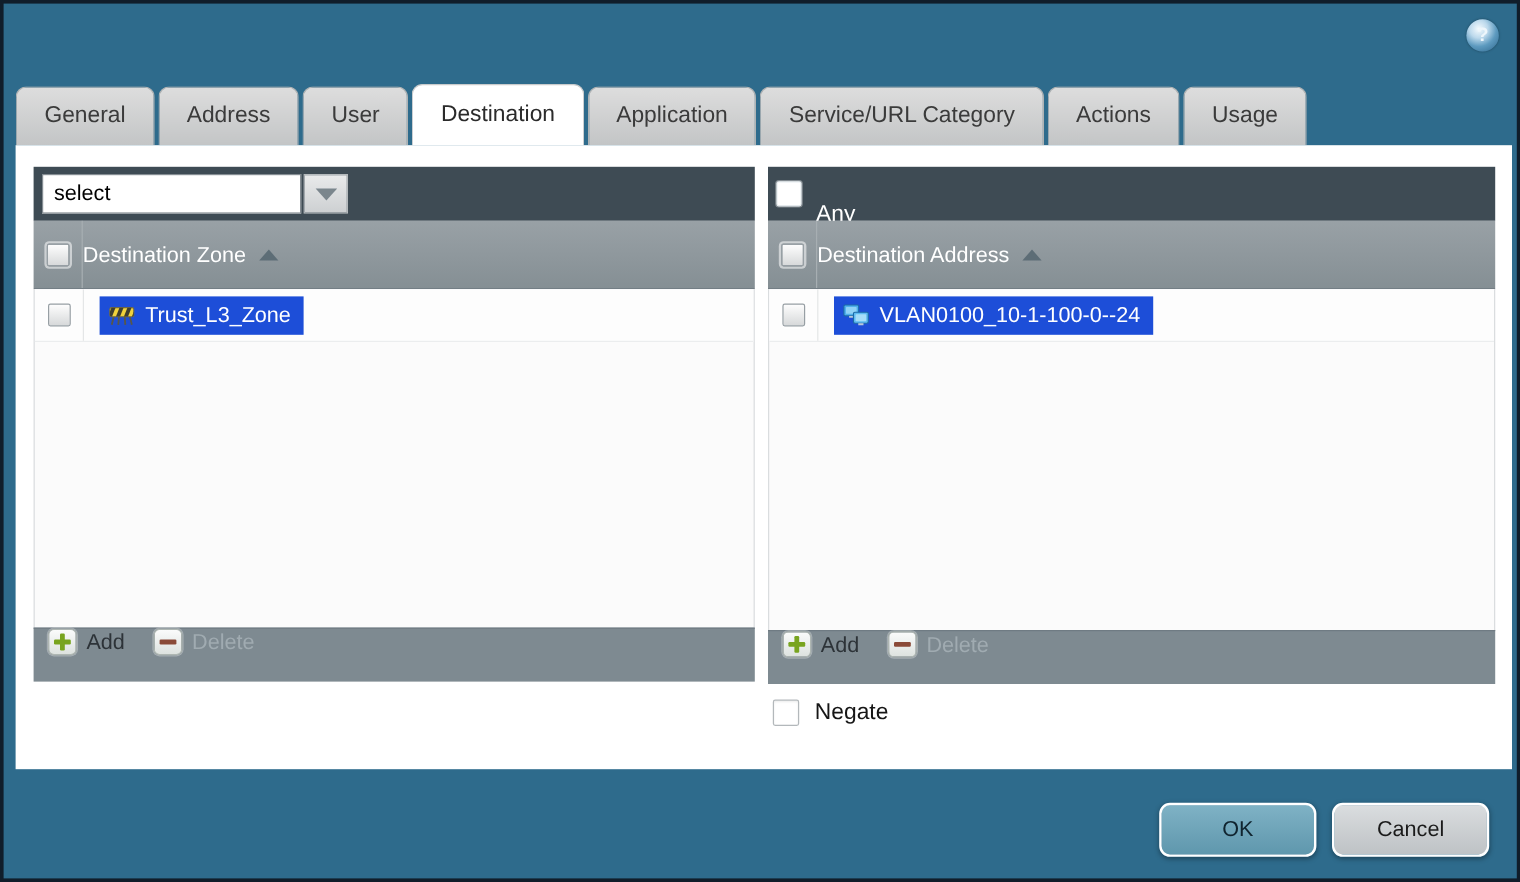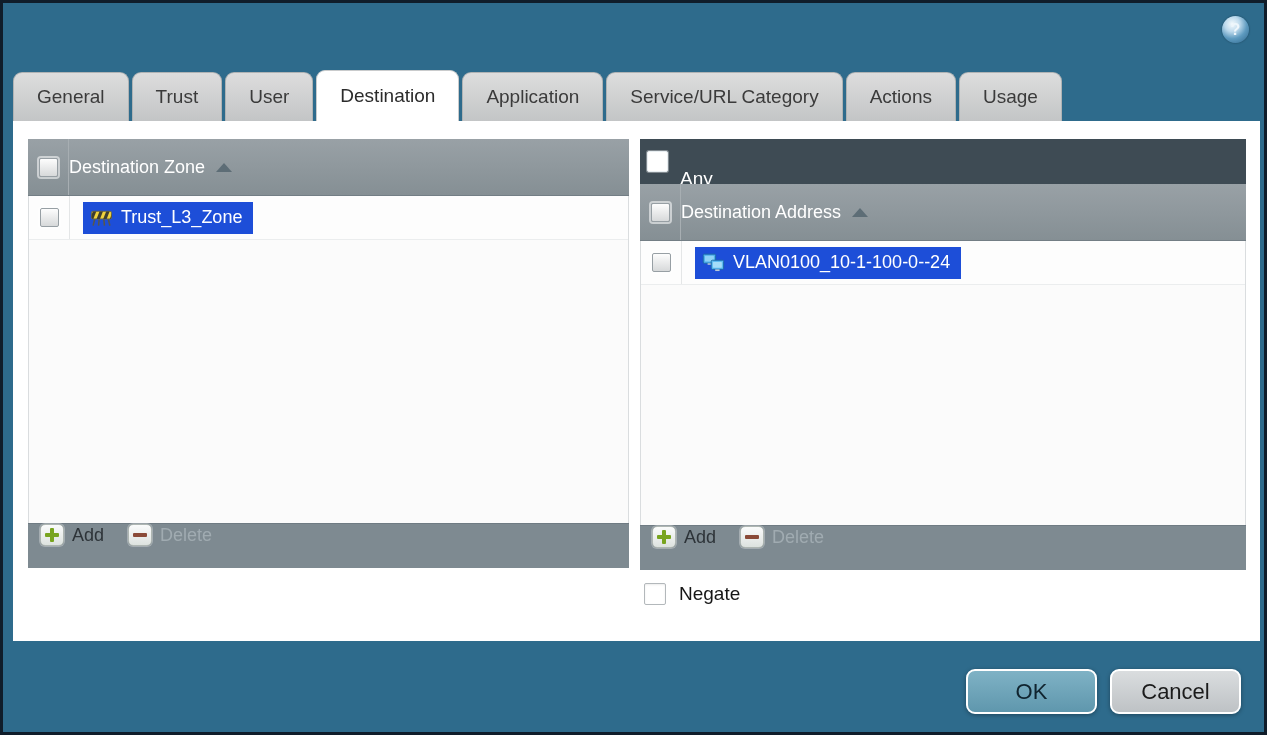--- a/index.html
+++ b/index.html
@@ -162,53 +162,61 @@
     position: absolute; left: 631px; top: 462px;
     display: flex; align-items: center; gap: 13px;
   }
   .negate-label { font-size: 19px; color: #161616; }
 
   
   .action-btn {
     position: absolute; width: 131px; height: 45px;
     border: 2px solid #ffffff; border-radius: 9px;
     display: flex; align-items: center; justify-content: center;
-    font-size: 22px; cursor: pointer;
+    font-size: 18px; cursor: pointer;
     box-shadow: 0 1px 4px rgba(0,0,0,.35);
   }
   .btn-ok {
     left: 963px; top: 666px;
     background: linear-gradient(#7fb2c5, #5f97ad); color: #10242f;
   }
   .btn-cancel {
     left: 1107px; top: 666px;
     background: linear-gradient(#dadddf, #bec2c5); color: #1b1b1b;
   }
 </style>
 </head>
 <body>
 
 <div class="titlebar">
   <div class="help-icon">?</div>
 </div>
 
 <div class="tabbar">
   <div class="tab">General</div>
-  <div class="tab">Trust</div>
+  <div class="tab">Address</div>
   <div class="tab">User</div>
   <div class="tab active">Destination</div>
   <div class="tab">Application</div>
   <div class="tab">Service/URL Category</div>
   <div class="tab">Actions</div>
   <div class="tab">Usage</div>
 </div>
 
 <div class="content">
 
   <div class="panel panel-left">
+    <div class="panel-toolbar">
+      <div class="combo">
+        <div class="combo-input">select</div>
+        <div class="combo-btn">
+          <span class="arrow-down"></span>
+        </div>
+      </div>
+    </div>
 
     <div class="panel-header">
       <div class="cb-cell">
         <div class="checkbox"></div>
       </div>
       <span>Destination Zone</span>
       <span class="arrow-up"></span>
     </div>
 
     <div class="panel-body">

